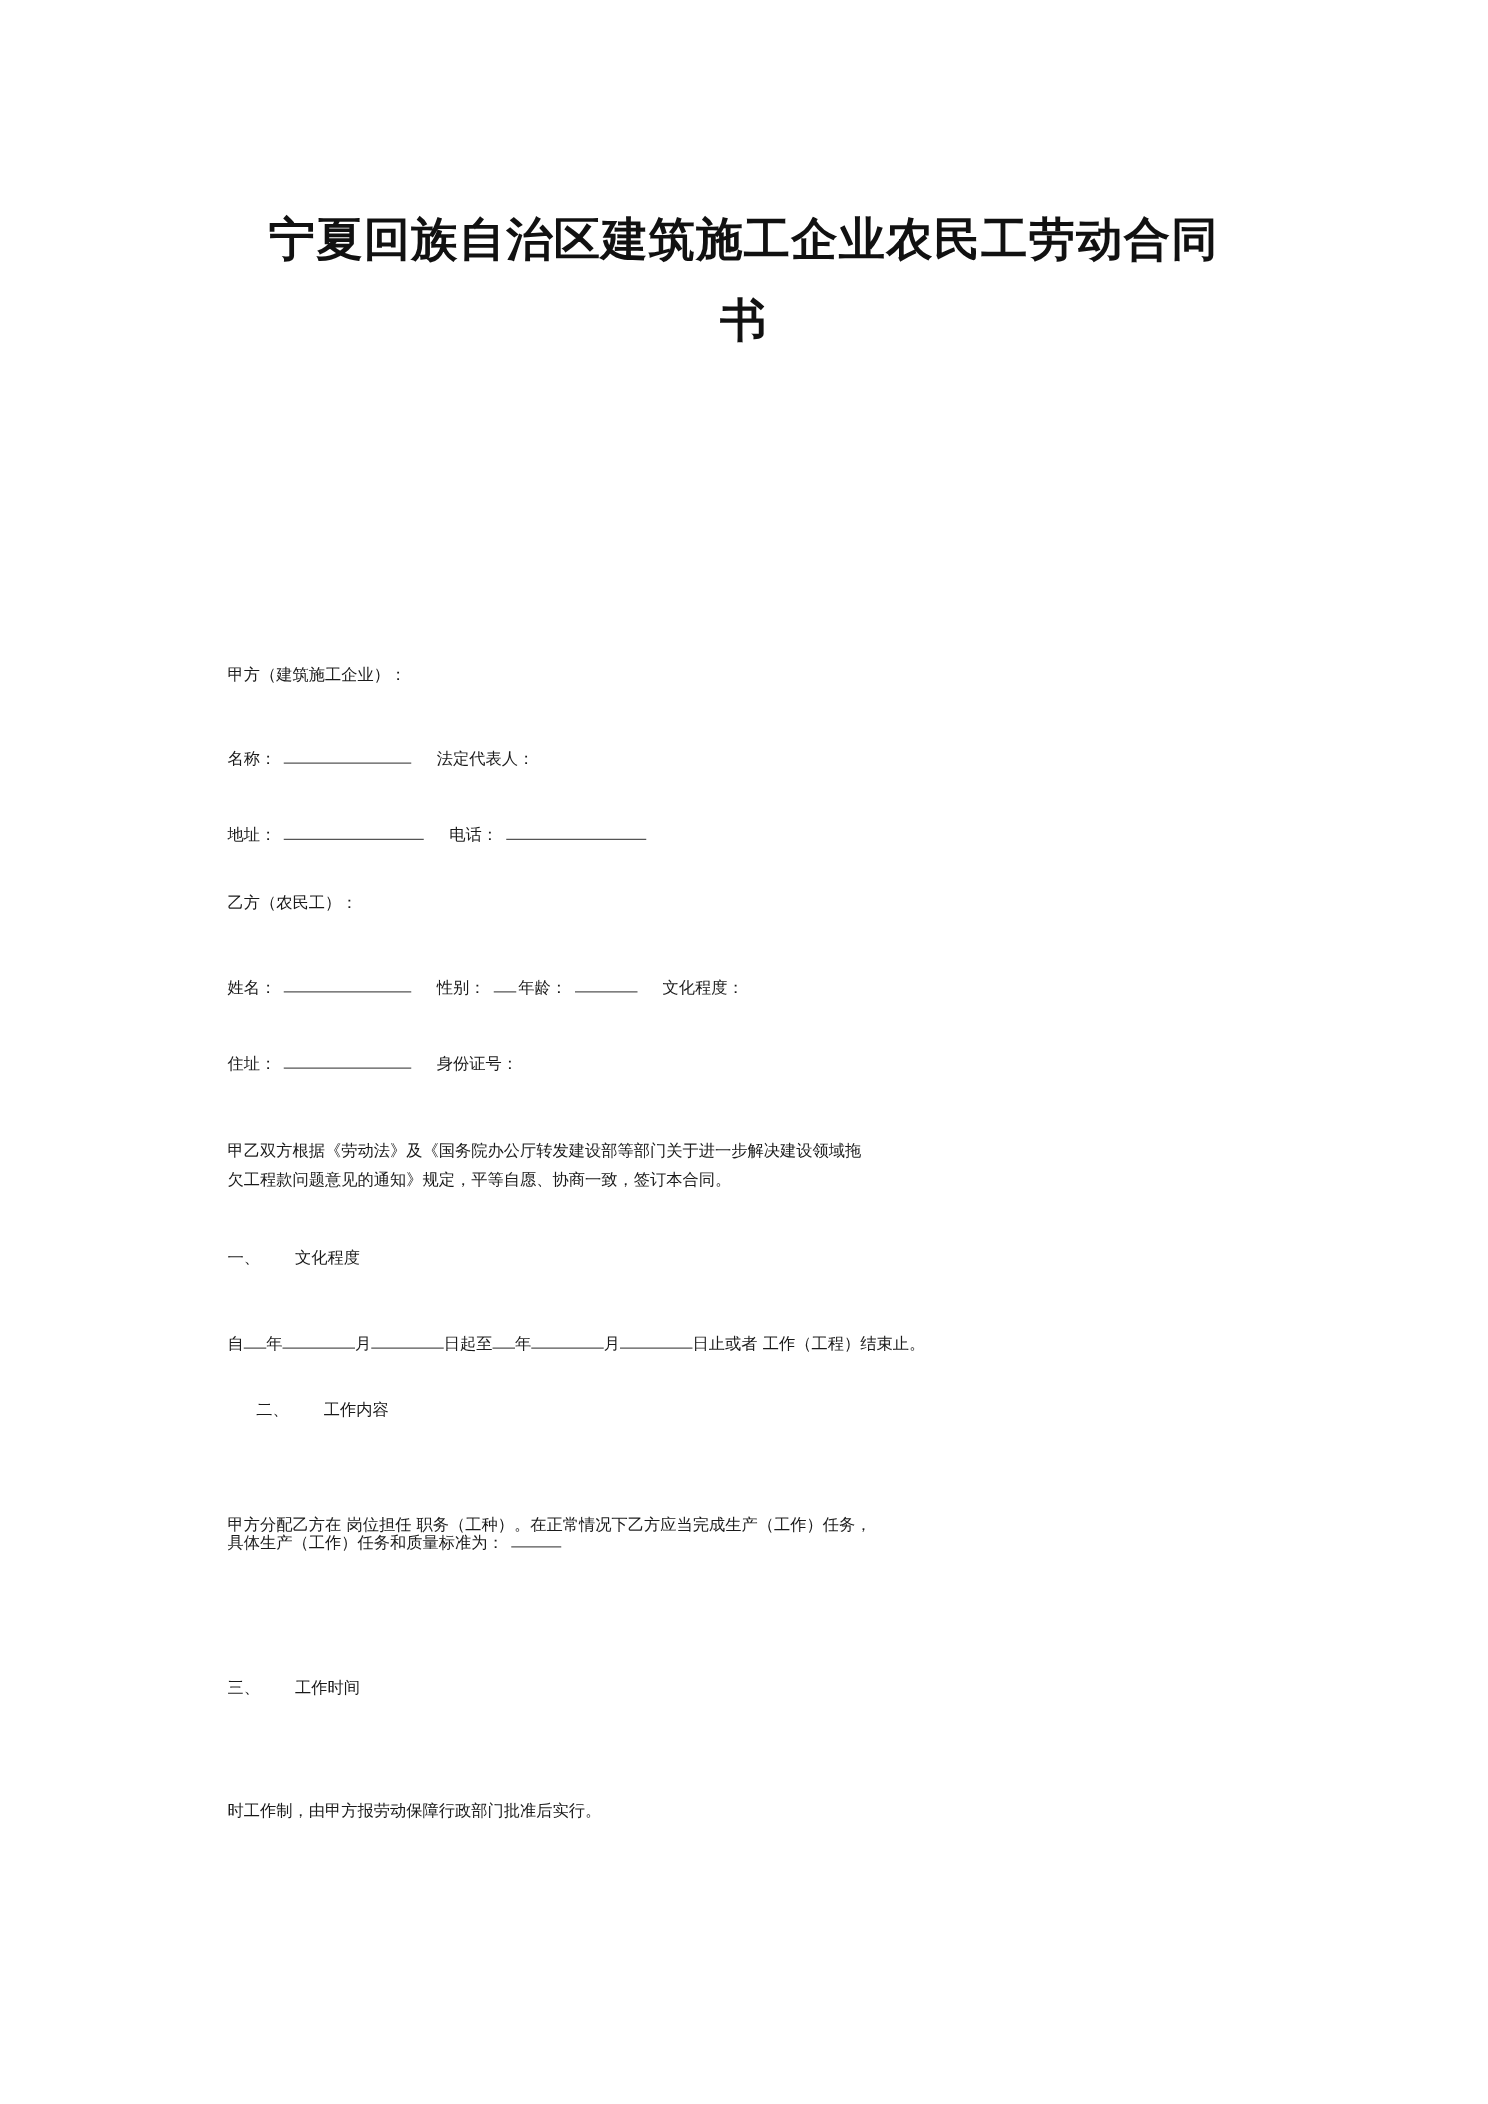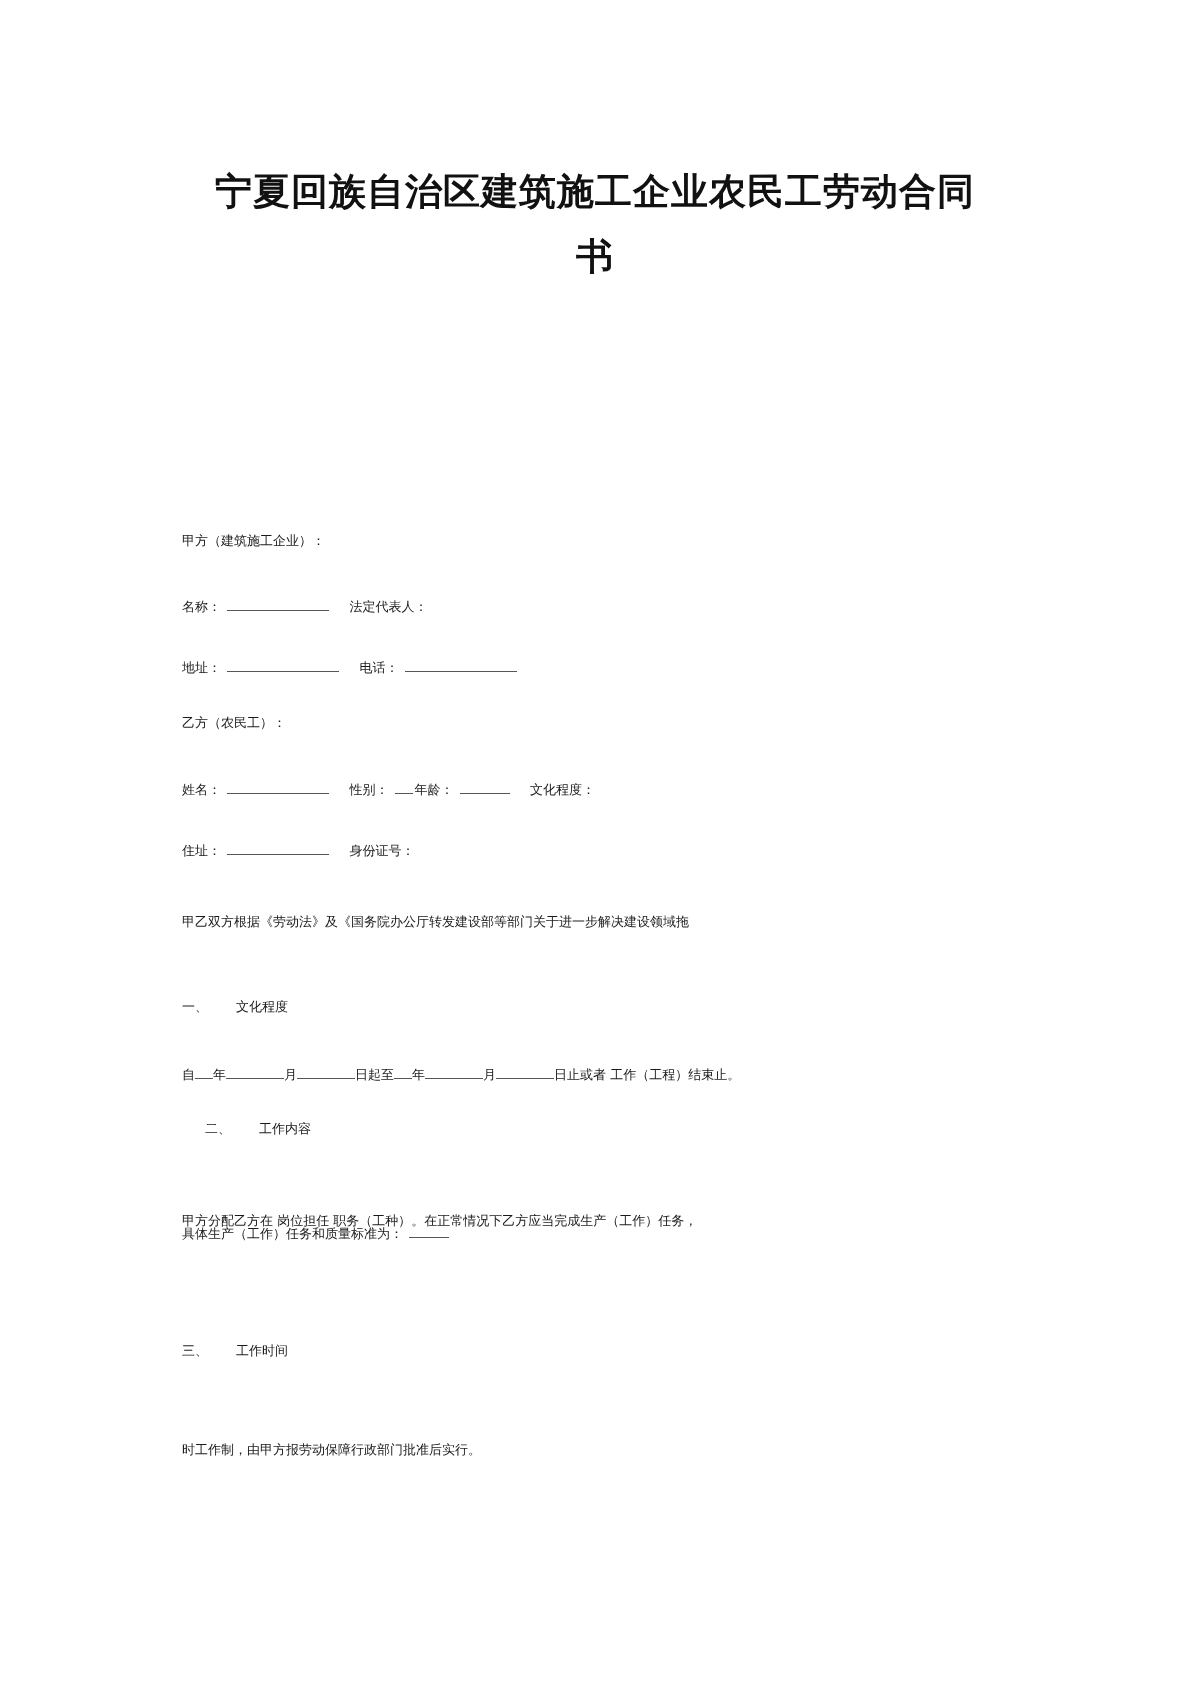--- a/index.html
+++ b/index.html
@@ -92,20 +92,21 @@
   </div>
 
   <div class="line" style="top:838px;">
     <span>住址：</span>
     <span class="blank" style="width:102px;"></span>
     <span class="gap"></span>
     <span>身份证号：</span>
   </div>
 
   <div class="line" style="top:901px;margin-top:14px;">甲乙双方根据《劳动法》及《国务院办公厅转发建设部等部门关于进一步解决建设领域拖</div>
+  <div class="line" style="top:938px;">欠工程款问题意见的通知》规定，平等自愿、协商一致，签订本合同。</div>
 
   <div class="line" style="top:1000px;">
     <span>一、</span><span class="num-gap"></span><span>文化程度</span>
   </div>
 
   <div class="line" style="top:1062px;">
     <span>自</span><span class="blank" style="width:18px;margin:0;"></span><span>年</span><span class="blank" style="width:58px;margin:0;"></span><span>月</span><span class="blank" style="width:58px;margin:0;"></span><span>日起至</span><span class="blank" style="width:18px;margin:0;"></span><span>年</span><span class="blank" style="width:58px;margin:0;"></span><span>月</span><span class="blank" style="width:58px;margin:0;"></span><span>日止或者 工作（工程）结束止。</span>
   </div>
 
   <div class="line" style="top:1122px;margin-left:23px;">

